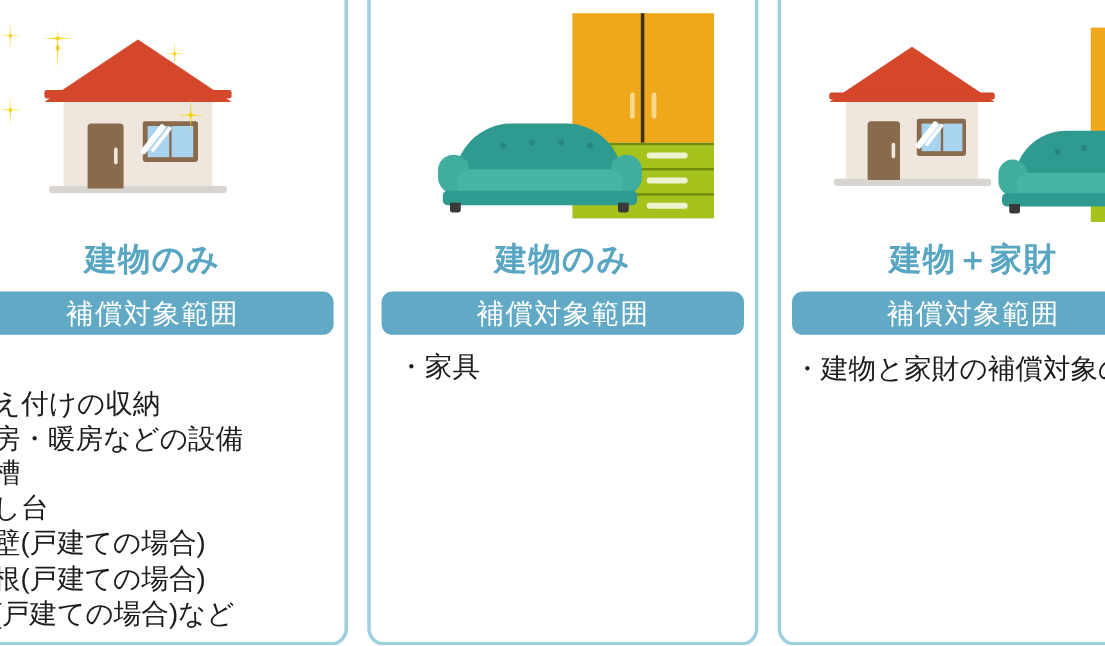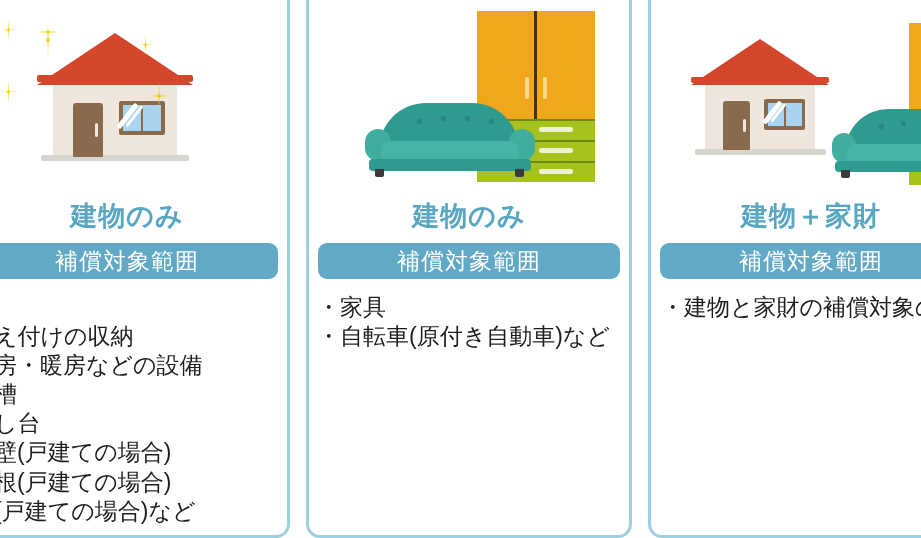--- a/index.html
+++ b/index.html
@@ -280,23 +280,22 @@
           <div class="s-seat" style="left:30px; top:38px; width:138px; height:22px;"></div>
           <div class="s-base" style="left:18px; top:56px; width:162px; height:12px;"></div>
           <div class="s-leg" style="left:24px; top:66px; width:9px; height:8px;"></div>
           <div class="s-leg" style="left:164px; top:66px; width:9px; height:8px;"></div>
         </div>
       </div>
       <div class="card-title">建物のみ</div>
       <div class="pill">
         <span>補償対象範囲</span>
       </div>
-      <ul class="list" style="margin-left:8px;">
+      <ul class="list" style="margin-left:22px;font-family:Liberation Mono, monospace;">
         <li>・家具</li>
-        <li>・自転車(原付き自動車)など</li>
       </ul>
     </div>
 
     <div class="card">
       <div class="card-art">
         <div class="house" style="left:30px; top:28px; width:160px; height:140px;">
           <div class="h-body" style="left:24px; top:48px; width:110px; height:74px;"></div>
           <div class="h-roof" style="left:10px; top:8px; border-left-width:69px; border-right-width:69px; border-bottom-width:46px;"></div>
           <div class="h-roof-b" style="left:10px; top:46px; width:138px; height:6px;"></div>
           <div class="h-ground" style="left:14px; top:118px; width:131px; height:6px;"></div>

